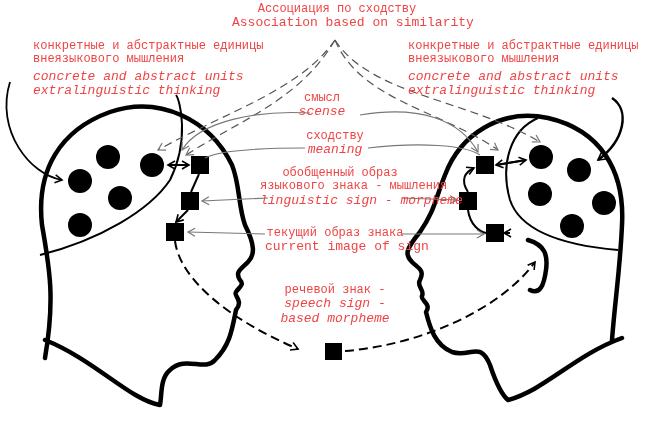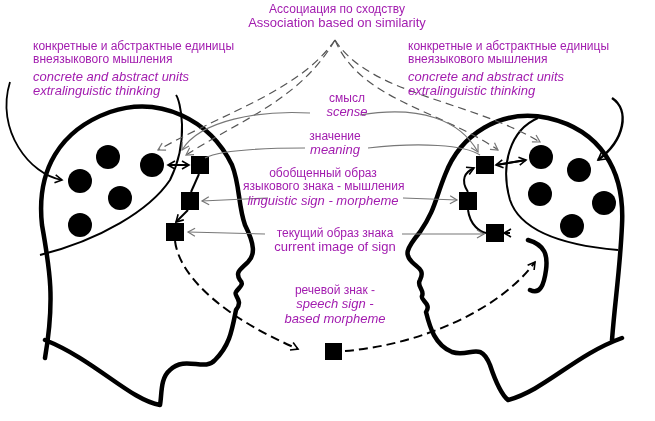--- a/index.html
+++ b/index.html
@@ -1,18 +1,18 @@
 <!DOCTYPE html>
 <html><head>
 <meta charset="utf-8">
 <style>
   html, body { margin: 0; padding: 0; background: #ffffff; }
   body { width: 655px; height: 421px; position: relative; overflow: hidden; }
   svg { position: absolute; left: 0; top: 0; }
-  .lbl { position: absolute; font-family: Liberation Sans, sans-serif; color: #a21caf; line-height: 1.12; white-space: nowrap; }
+  .lbl { position: absolute; font-family: Liberation Mono, monospace; color: #ef4444; line-height: 1.12; white-space: nowrap; }
   .c { text-align: center; }
   .it { font-style: italic; }
   .ru { font-size: 12px; }
   .en { font-size: 13px; }
 </style>
 </head>
 <body>
 
 <svg width="655" height="421" viewBox="0 0 655 421">
   <defs>
@@ -107,31 +107,31 @@
   <div class="en it">extralinguistic thinking</div>
 </div>
 
 <div class="lbl" style="left:408px; top:40px;">
   <div class="ru">конкретные и абстрактные единицы</div>
   <div class="ru" style="margin-bottom:3px;">внеязыкового мышления</div>
   <div class="en it">concrete and abstract units</div>
   <div class="en it">extralinguistic thinking</div>
 </div>
 
-<div class="lbl c" style="left:307px; top:92px; width:80px;text-align:center;">
+<div class="lbl c" style="left:282px; top:92px; width:80px;text-align:center;">
   <div class="ru">смысл</div>
   <div class="en it">scense</div>
 </div>
 
 <div class="lbl c" style="left:295px; top:130px; width:80px;">
-  <div class="ru">значение</div>
+  <div class="ru">сходству</div>
   <div class="en it">meaning</div>
 </div>
 
-<div class="lbl c" style="left:243px; top:167px; width:160px;">
+<div class="lbl c" style="left:260px; top:167px; width:160px;">
   <div class="ru">обобщенный образ</div>
   <div class="ru">языкового знака - мышления</div>
   <div class="en it">linguistic sign - morpheme</div>
 </div>
 
 <div class="lbl c" style="left:265px; top:227px; width:140px;">
   <div class="ru">текущий образ знака</div>
   <div class="en">current image of sign</div>
 </div>
 

